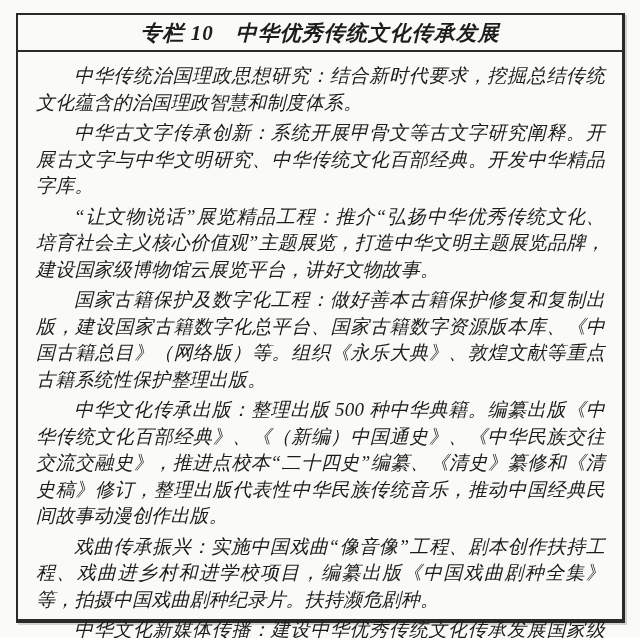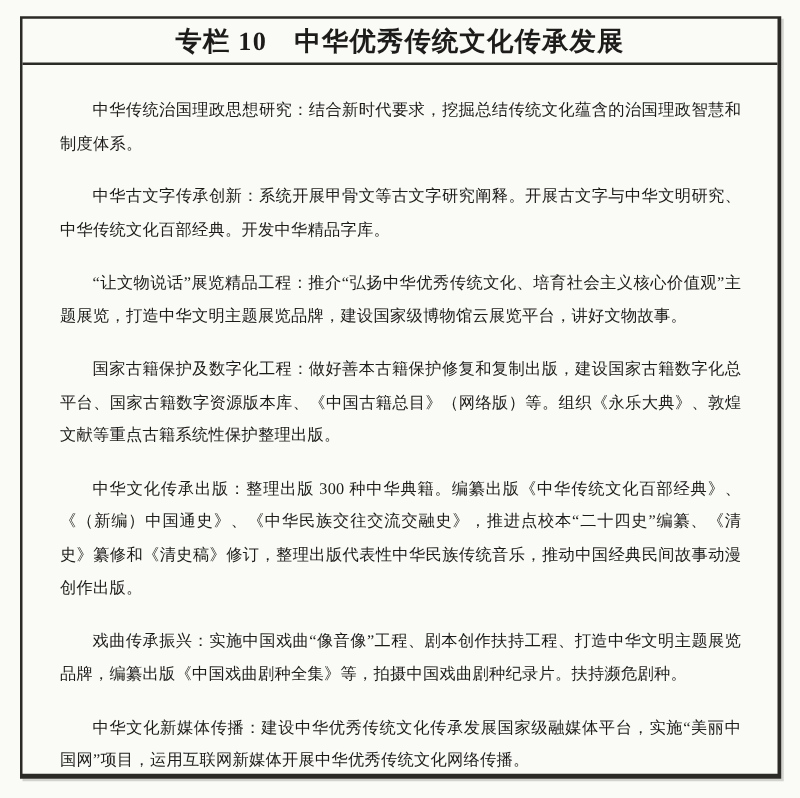--- a/index.html
+++ b/index.html
@@ -8,20 +8,21 @@
     width: 640px;
     height: 638px;
     background: var(--paper, #fafaf7);
     font-family: "Liberation Serif", "DejaVu Serif", serif;
     overflow: hidden;
   }
   .page {
     position: relative;
     width: 640px;
     height: 570px;
+    font-style: italic;
   }
   .panel {
     position: absolute;
     left: 16px;
     top: 13px;
     width: 609px;
     height: 610px;
     box-sizing: border-box;
     background: var(--paper, #fafaf7);
     border: 2px solid var(--border, #2b2a27);
@@ -44,22 +45,22 @@
     color: var(--text, #1d1c1a);
     letter-spacing: 1px;
     white-space: nowrap;
   }
   .panel-body {
     box-sizing: border-box;
     padding: 7px 13px 0 14px;
     color: var(--text, #1d1c1a);
   }
   .panel-body p {
-    margin: 16px;
-    font-size: 13px;
+    margin: 4px;
+    font-size: 19px;
     line-height: 26.5px;
     text-indent: 2em;
     text-align: justify;
     text-justify: inter-ideograph;
     letter-spacing: 0.2px;
     word-break: break-all;
   }
 </style>
 </head>
 <body>
@@ -67,18 +68,18 @@
 <div class="page">
   <section class="panel">
     <header class="panel-title">
       <h1>专栏 10　中华优秀传统文化传承发展</h1>
     </header>
     <div class="panel-body">
       <p>中华传统治国理政思想研究：结合新时代要求，挖掘总结传统文化蕴含的治国理政智慧和制度体系。</p>
       <p>中华古文字传承创新：系统开展甲骨文等古文字研究阐释。开展古文字与中华文明研究、中华传统文化百部经典。开发中华精品字库。</p>
       <p>“让文物说话”展览精品工程：推介“弘扬中华优秀传统文化、培育社会主义核心价值观”主题展览，打造中华文明主题展览品牌，建设国家级博物馆云展览平台，讲好文物故事。</p>
       <p>国家古籍保护及数字化工程：做好善本古籍保护修复和复制出版，建设国家古籍数字化总平台、国家古籍数字资源版本库、《中国古籍总目》（网络版）等。组织《永乐大典》、敦煌文献等重点古籍系统性保护整理出版。</p>
-      <p>中华文化传承出版：整理出版 300 种中华典籍。编纂出版《中华传统文化百部经典》、《（新编）中国通史》、《中华民族交往交流交融史》，推进点校本“二十四史”编纂、《清史》纂修和《清史稿》修订，整理出版代表性中华民族传统音乐，推动中国经典民间故事动漫创作出版。</p>
-      <p>戏曲传承振兴：实施中国戏曲“像音像”工程、剧本创作扶持工程、打造中华文明主题展览品牌，编纂出版《中国戏曲剧种全集》等，拍摄中国戏曲剧种纪录片。扶持濒危剧种。</p>
+      <p>中华文化传承出版：整理出版 500 种中华典籍。编纂出版《中华传统文化百部经典》、《（新编）中国通史》、《中华民族交往交流交融史》，推进点校本“二十四史”编纂、《清史》纂修和《清史稿》修订，整理出版代表性中华民族传统音乐，推动中国经典民间故事动漫创作出版。</p>
+      <p>戏曲传承振兴：实施中国戏曲“像音像”工程、剧本创作扶持工程、戏曲进乡村和进学校项目，编纂出版《中国戏曲剧种全集》等，拍摄中国戏曲剧种纪录片。扶持濒危剧种。</p>
       <p>中华文化新媒体传播：建设中华优秀传统文化传承发展国家级融媒体平台，实施“美丽中国网”项目，运用互联网新媒体开展中华优秀传统文化网络传播。</p>
     </div>
   </section>
 </div>
 
 </body></html>

